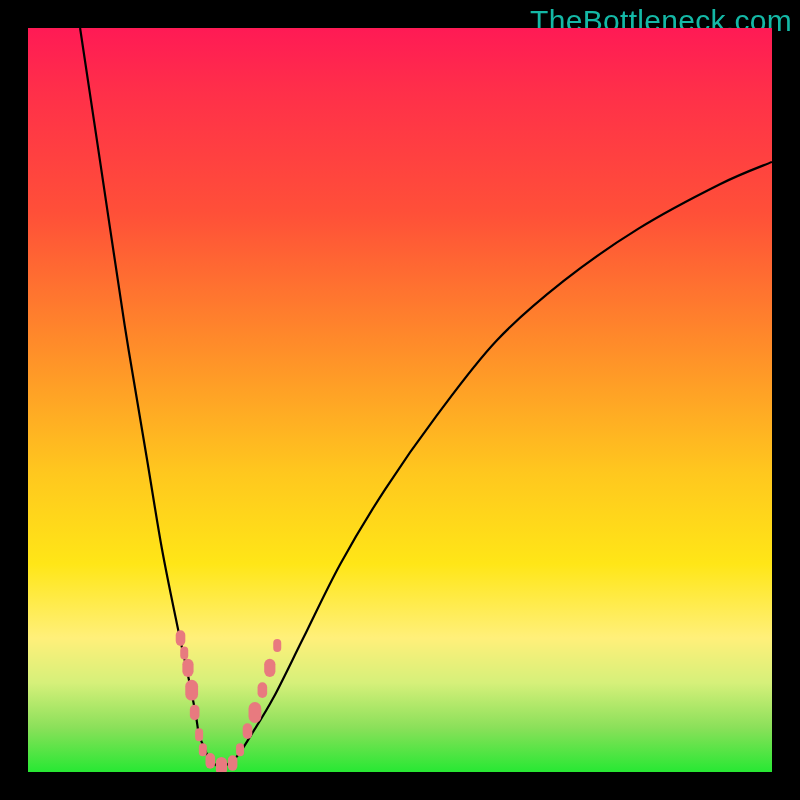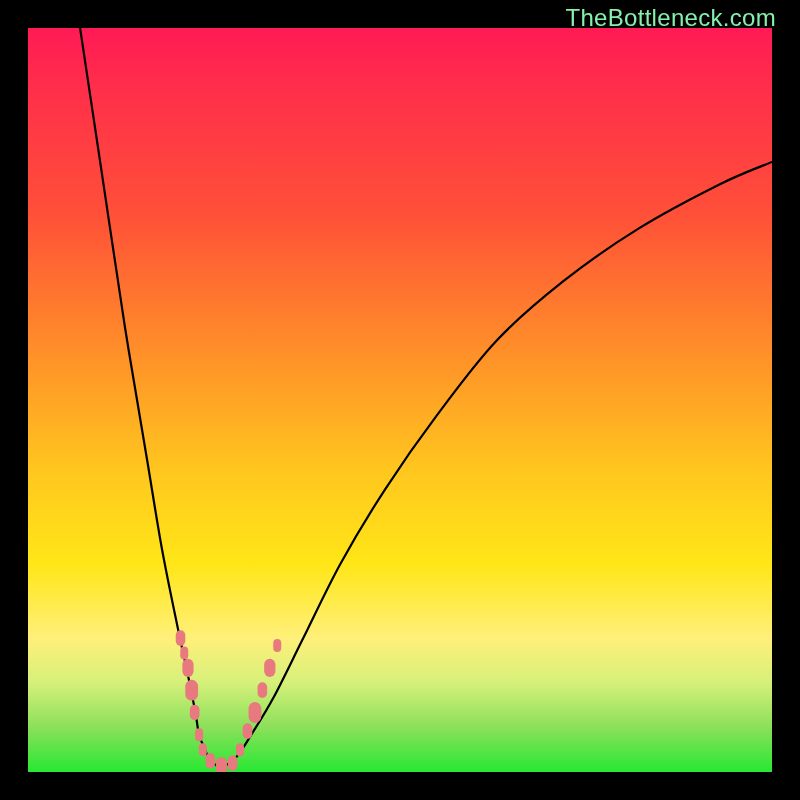--- a/index.html
+++ b/index.html
@@ -43,23 +43,23 @@
     position: absolute;
     left: 0;
     top: 0;
     width: 744px;
     height: 744px;
     pointer-events: none;
   }
   .watermark {
     position: absolute;
     top: 4px;
-    right: 24px;
-    color: #86efac;
-    font-size: 24px;
+    right: 8px;
+    color: #14b8a6;
+    font-size: 30px;
     font-weight: 500;
     letter-spacing: 0.3px;
   }
 </style>
 </head>
 <body>
 
 <div class="watermark">TheBottleneck.com</div>
 
 <div class="frame">

